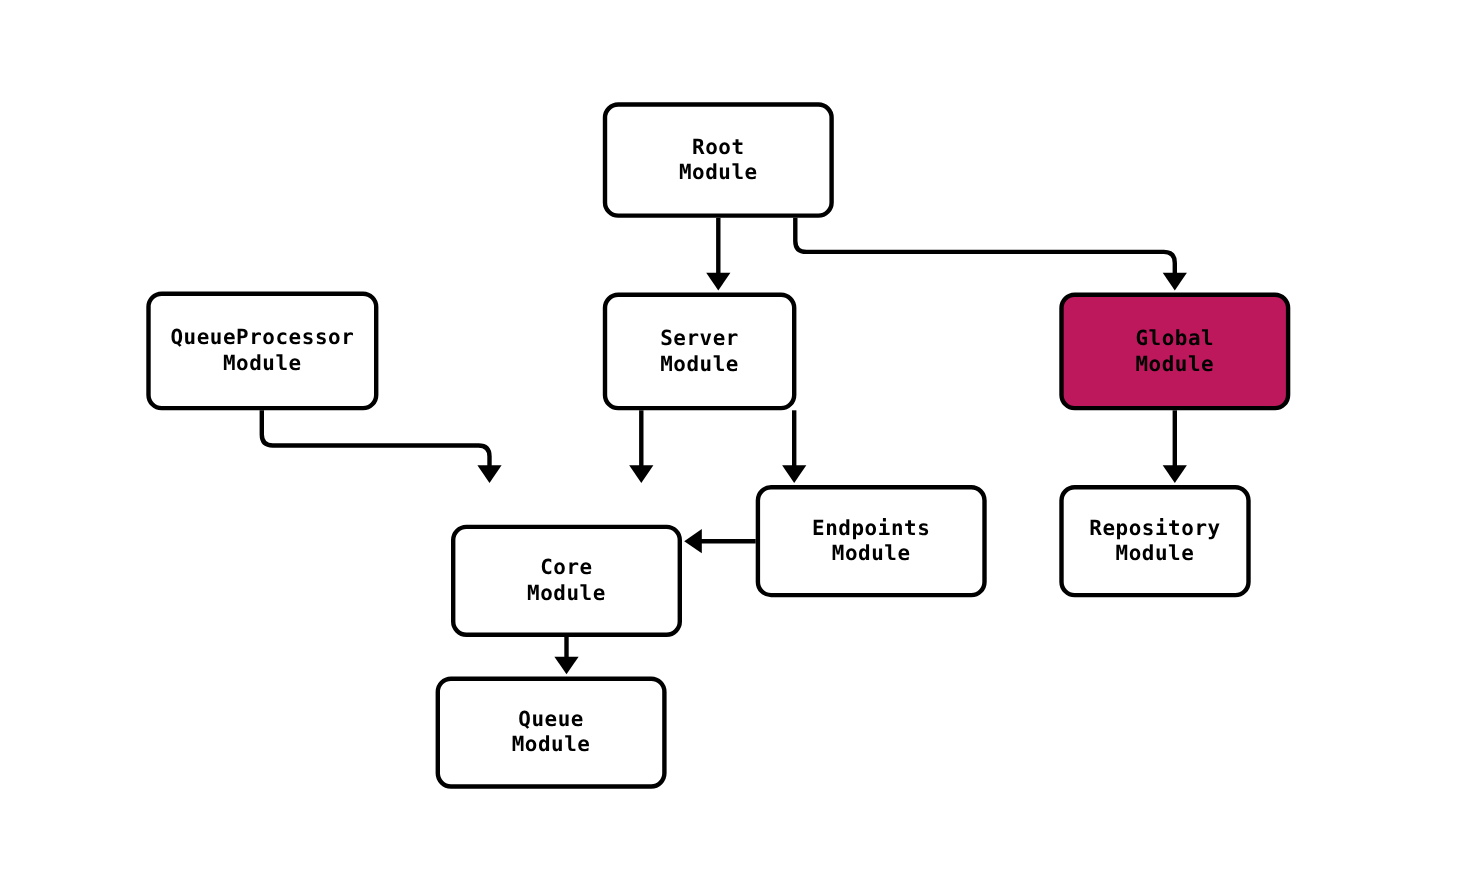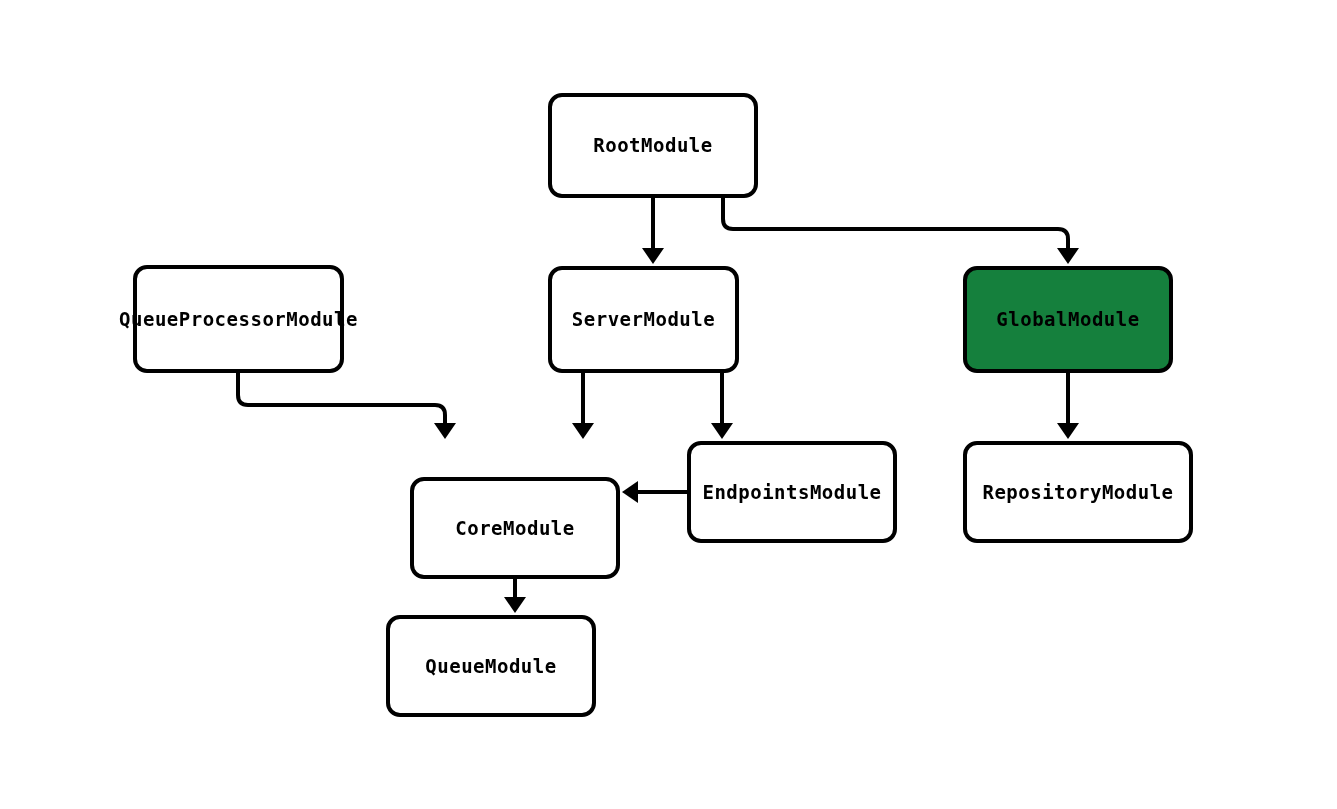--- a/index.html
+++ b/index.html
@@ -34,21 +34,21 @@
     width: 1337px;
     height: 809px;
   }
   .node {
     position: absolute;
     box-sizing: border-box;
     background: #ffffff;
     border: 4px solid #000000;
     border-radius: 14px;
     display: flex;
-    flex-direction: row;
+    flex-direction: column;
     align-items: center;
     justify-content: center;
     text-align: center;
   }
   .node-line {
     display: block;
     color: #000000;
     font-family: "DejaVu Sans Mono", "Liberation Mono", monospace;
     font-size: 19px;
     font-weight: 700;
@@ -99,39 +99,39 @@
 
   <div id="node-layer">
       <div class="node" style="left: 548px; top: 93px; width: 210px; height: 105px; border-color: rgb(0, 0, 0); background: rgb(255, 255, 255);">
         <span class="node-line">Root</span>
         <span class="node-line">Module</span>
       </div>
       <div class="node" style="left: 133px; top: 265px; width: 211px; height: 108px; border-color: rgb(0, 0, 0); background: rgb(255, 255, 255);">
         <span class="node-line">QueueProcessor</span>
         <span class="node-line">Module</span>
       </div>
-      <div class="node" style="left: 548px; top: 266px; width: 191px; height: 107px; border-color: rgb(0, 0, 0); background: rgb(255, 255, 255);">
+      <div class="node" style="left: 548px; top: 266px; width: 176px; height: 107px; border-color: rgb(0, 0, 0); background: rgb(255, 255, 255);">
         <span class="node-line">Server</span>
         <span class="node-line">Module</span>
       </div>
-      <div class="node" style="left: 963px; top: 266px; width: 210px; height: 107px; border-color: rgb(0, 0, 0); background: #15803d;">
+      <div class="node" style="left: 963px; top: 266px; width: 210px; height: 107px; border-color: rgb(0, 0, 0); background: #be185d;">
         <span class="node-line">Global</span>
         <span class="node-line">Module</span>
       </div>
       <div class="node" style="left: 410px; top: 441px; width: 210px; height: 102px; border-color: rgb(0, 0, 0); background: rgb(255, 255, 255); margin-top: 36px;">
         <span class="node-line">Core</span>
         <span class="node-line">Module</span>
       </div>
       <div class="node" style="left: 687px; top: 441px; width: 210px; height: 102px; border-color: rgb(0, 0, 0); background: rgb(255, 255, 255);">
         <span class="node-line">Endpoints</span>
         <span class="node-line">Module</span>
       </div>
-      <div class="node" style="left: 963px; top: 441px; width: 230px; height: 102px; border-color: rgb(0, 0, 0); background: rgb(255, 255, 255);">
+      <div class="node" style="left: 963px; top: 441px; width: 174px; height: 102px; border-color: rgb(0, 0, 0); background: rgb(255, 255, 255);">
         <span class="node-line">Repository</span>
         <span class="node-line">Module</span>
       </div>
-      <div class="node" style="left: 386px; top: 615px; width: 210px; height: 102px; border-color: rgb(0, 0, 0); background: rgb(255, 255, 255);">
+      <div class="node" style="left: 396px; top: 615px; width: 210px; height: 102px; border-color: rgb(0, 0, 0); background: rgb(255, 255, 255);">
         <span class="node-line">Queue</span>
         <span class="node-line">Module</span>
       </div>
     </div>
 
 </div>
 
 </body></html>

